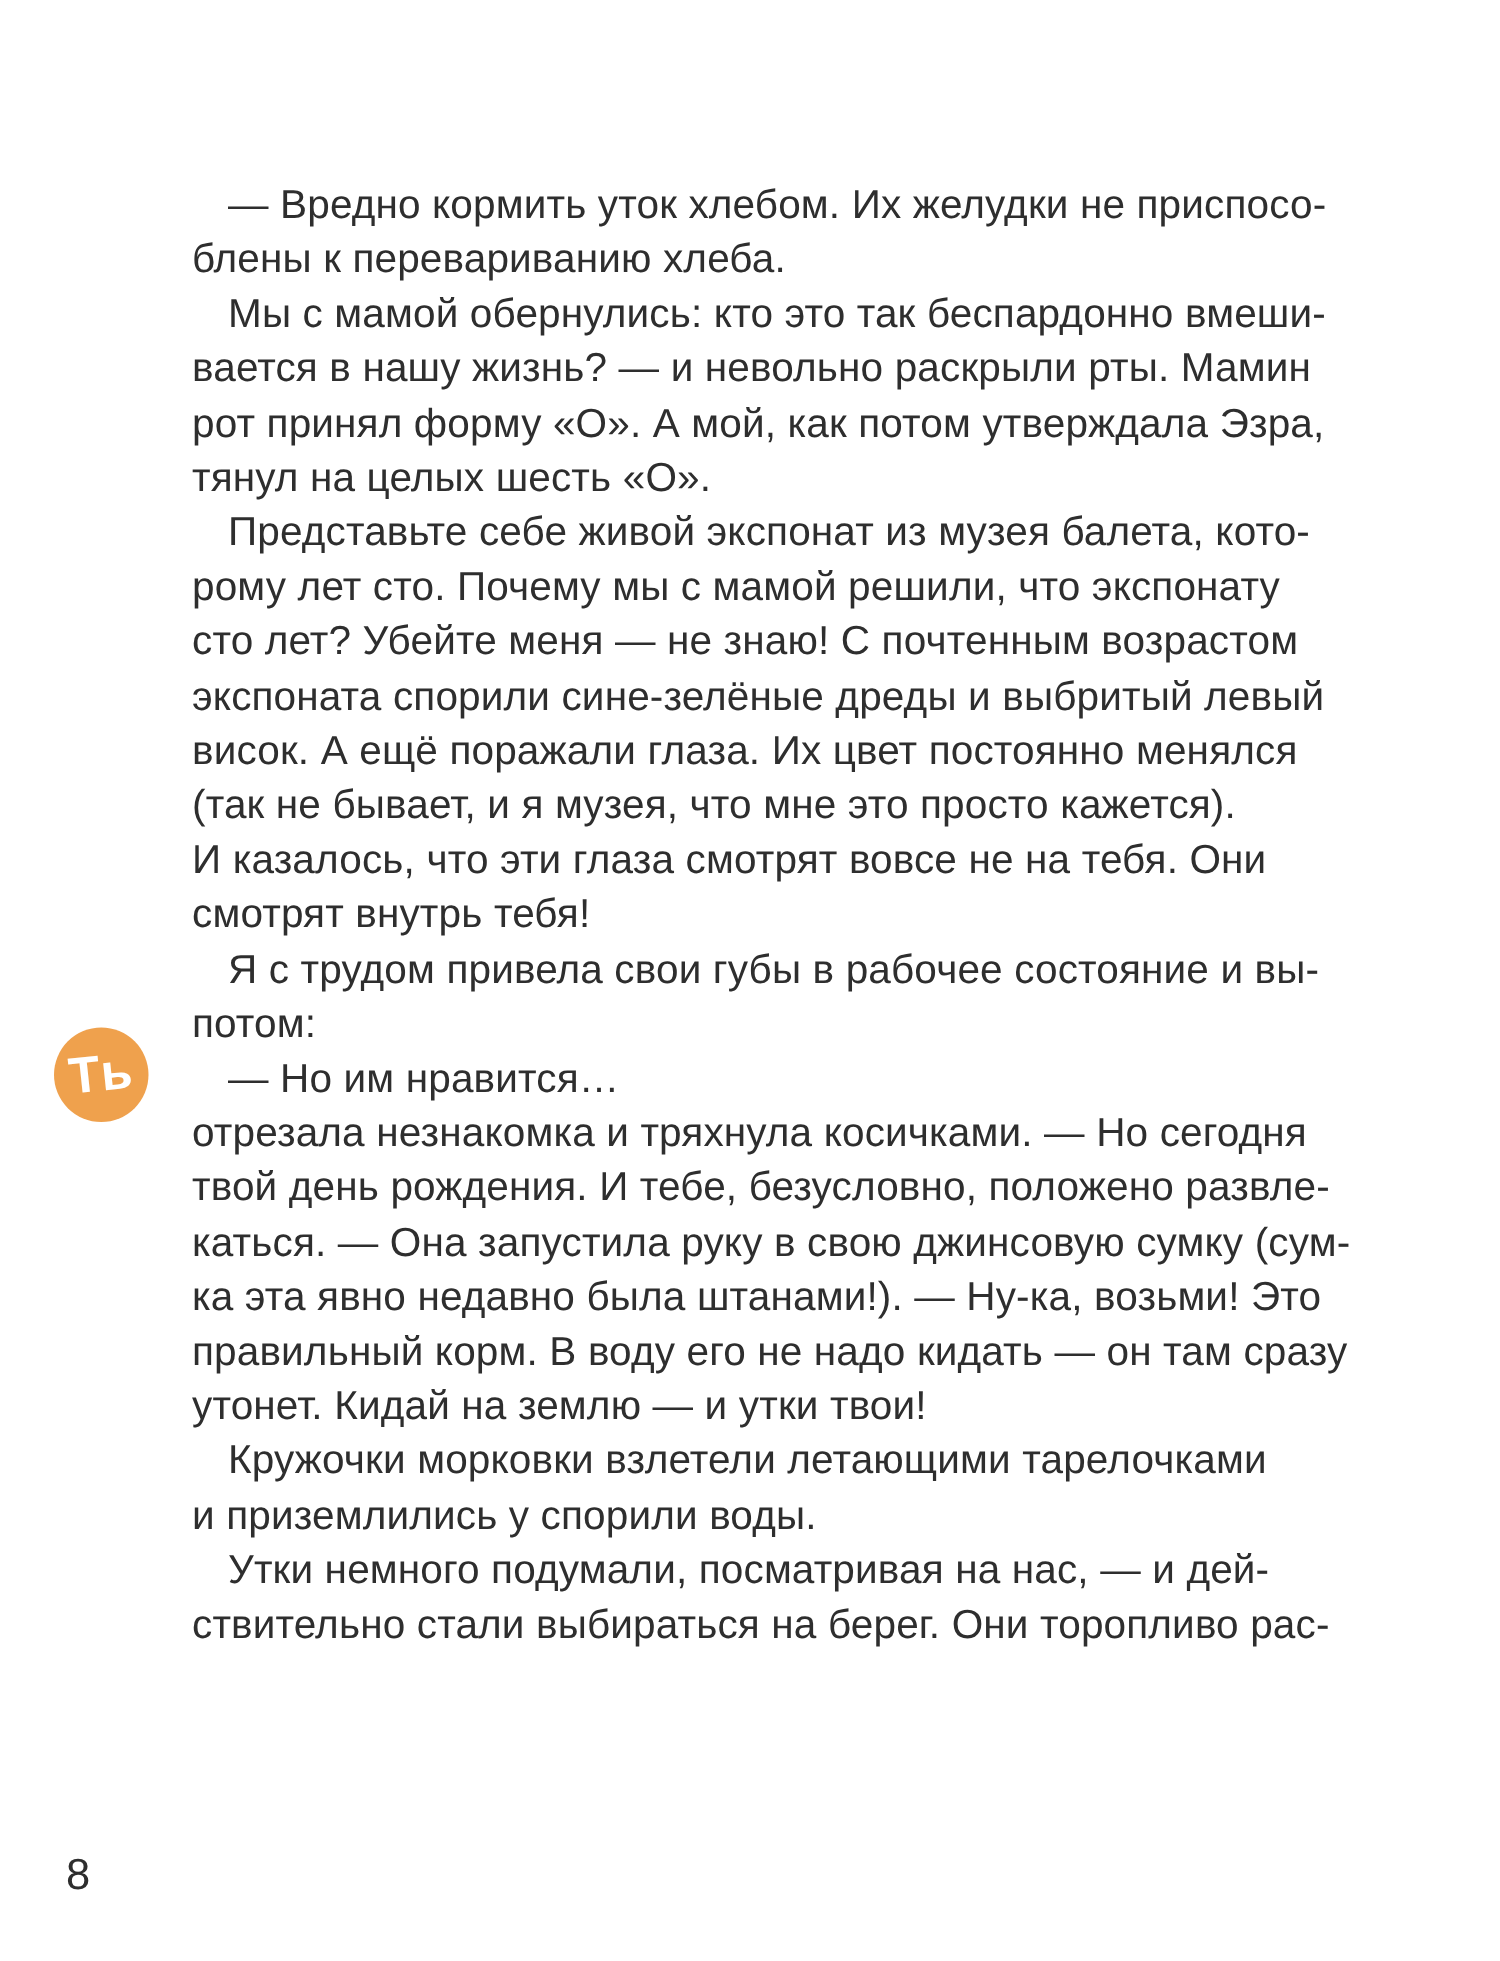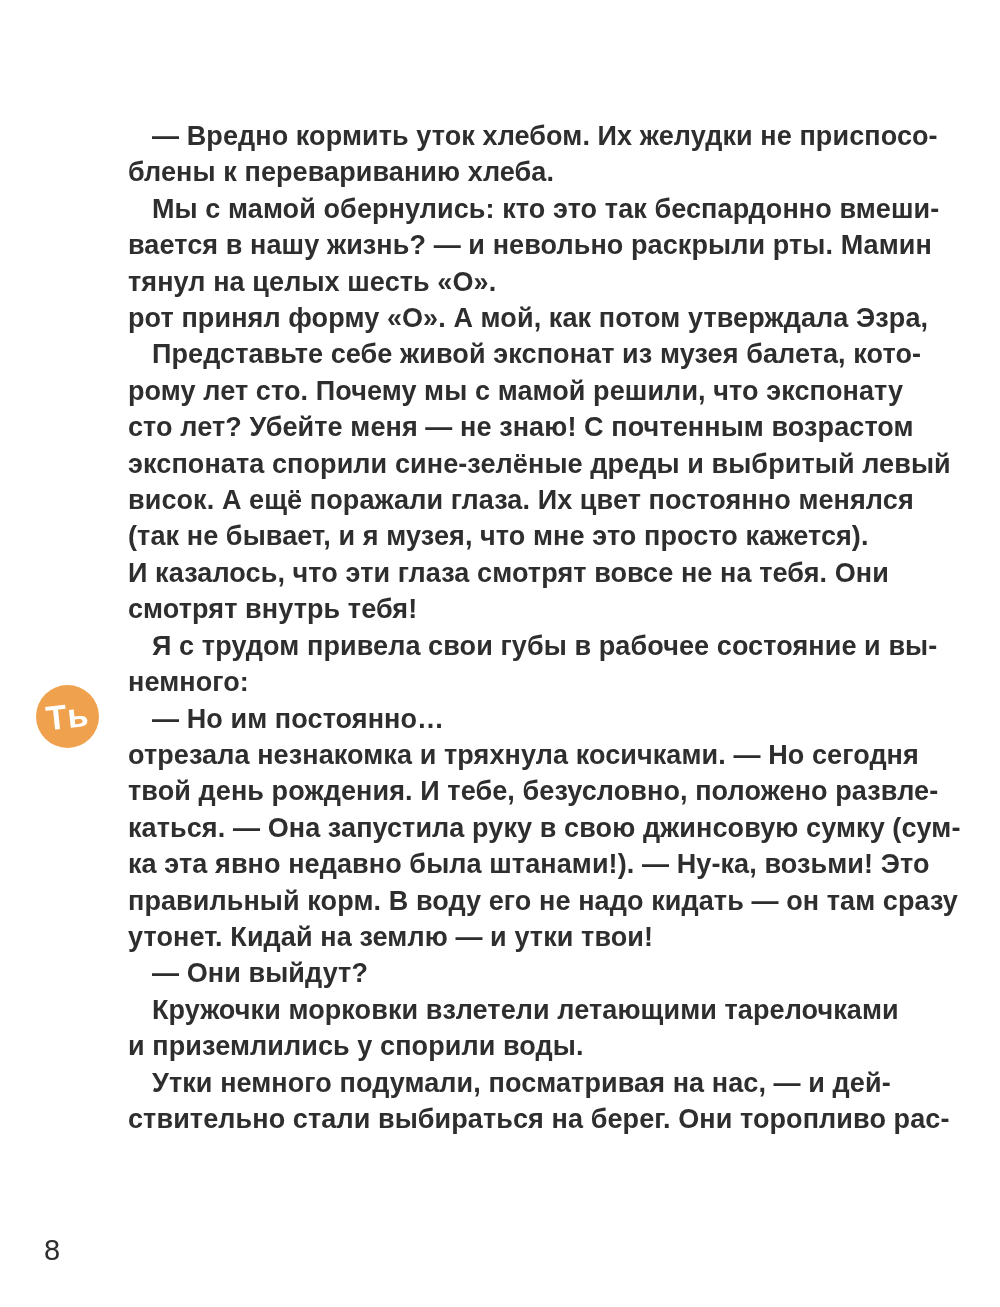--- a/index.html
+++ b/index.html
@@ -15,21 +15,21 @@
     overflow: hidden;
     font-family: "Liberation Sans", sans-serif;
   }
   .text-block {
     position: absolute;
     left: 128px;
     top: 118px;
     width: 760px;
     color: #2e2e2e;
     font-size: 27px;
-    font-weight: 700;
+    font-weight: 400;
     line-height: 36.4px;
     letter-spacing: 0.1px;
   }
   .paragraph {
     margin: 0;
   }
   .text-line {
     white-space: nowrap;
   }
   .text-line.first {
@@ -72,50 +72,47 @@
   </div>
 
   <div class="text-block" id="text-block" style="color: rgb(46, 46, 46);">
       <div class="paragraph">
         <div class="text-line first">— Вредно кормить уток хлебом. Их желудки не приспосо-</div>
         <div class="text-line">блены к перевариванию хлеба.</div>
       </div>
       <div class="paragraph">
         <div class="text-line first">Мы с мамой обернулись: кто это так беспардонно вмеши-</div>
         <div class="text-line">вается в нашу жизнь? — и невольно раскрыли рты. Мамин</div>
+        <div class="text-line">рот принял форму «О». А мой, как потом утверждала Эзра,</div>
         <div class="text-line">тянул на целых шесть «О».</div>
-        <div class="text-line">рот принял форму «О». А мой, как потом утверждала Эзра,</div>
       </div>
       <div class="paragraph">
         <div class="text-line first">Представьте себе живой экспонат из музея балета, кото-</div>
         <div class="text-line">рому лет сто. Почему мы с мамой решили, что экспонату</div>
         <div class="text-line">сто лет? Убейте меня — не знаю! С почтенным возрастом</div>
         <div class="text-line">экспоната спорили сине-зелёные дреды и выбритый левый</div>
         <div class="text-line">висок. А ещё поражали глаза. Их цвет постоянно менялся</div>
         <div class="text-line">(так не бывает, и я музея, что мне это просто кажется).</div>
         <div class="text-line">И казалось, что эти глаза смотрят вовсе не на тебя. Они</div>
         <div class="text-line">смотрят внутрь тебя!</div>
       </div>
       <div class="paragraph">
         <div class="text-line first">Я с трудом привела свои губы в рабочее состояние и вы-</div>
-        <div class="text-line">немного:</div>
+        <div class="text-line">потом:</div>
       </div>
       <div class="paragraph">
-        <div class="text-line first">— Но им постоянно…</div>
+        <div class="text-line first">— Но им нравится…</div>
       </div>
       <div class="paragraph">
         <div class="text-line">отрезала незнакомка и тряхнула косичками. — Но сегодня</div>
         <div class="text-line">твой день рождения. И тебе, безусловно, положено развле-</div>
         <div class="text-line">каться. — Она запустила руку в свою джинсовую сумку (сум-</div>
         <div class="text-line">ка эта явно недавно была штанами!). — Ну-ка, возьми! Это</div>
         <div class="text-line">правильный корм. В воду его не надо кидать — он там сразу</div>
         <div class="text-line">утонет. Кидай на землю — и утки твои!</div>
-      </div>
-      <div class="paragraph">
-        <div class="text-line first">— Они выйдут?</div>
       </div>
       <div class="paragraph">
         <div class="text-line first">Кружочки морковки взлетели летающими тарелочками</div>
         <div class="text-line">и приземлились у спорили воды.</div>
       </div>
       <div class="paragraph">
         <div class="text-line first">Утки немного подумали, посматривая на нас, — и дей-</div>
         <div class="text-line">ствительно стали выбираться на берег. Они торопливо рас-</div>
       </div>
     </div>

